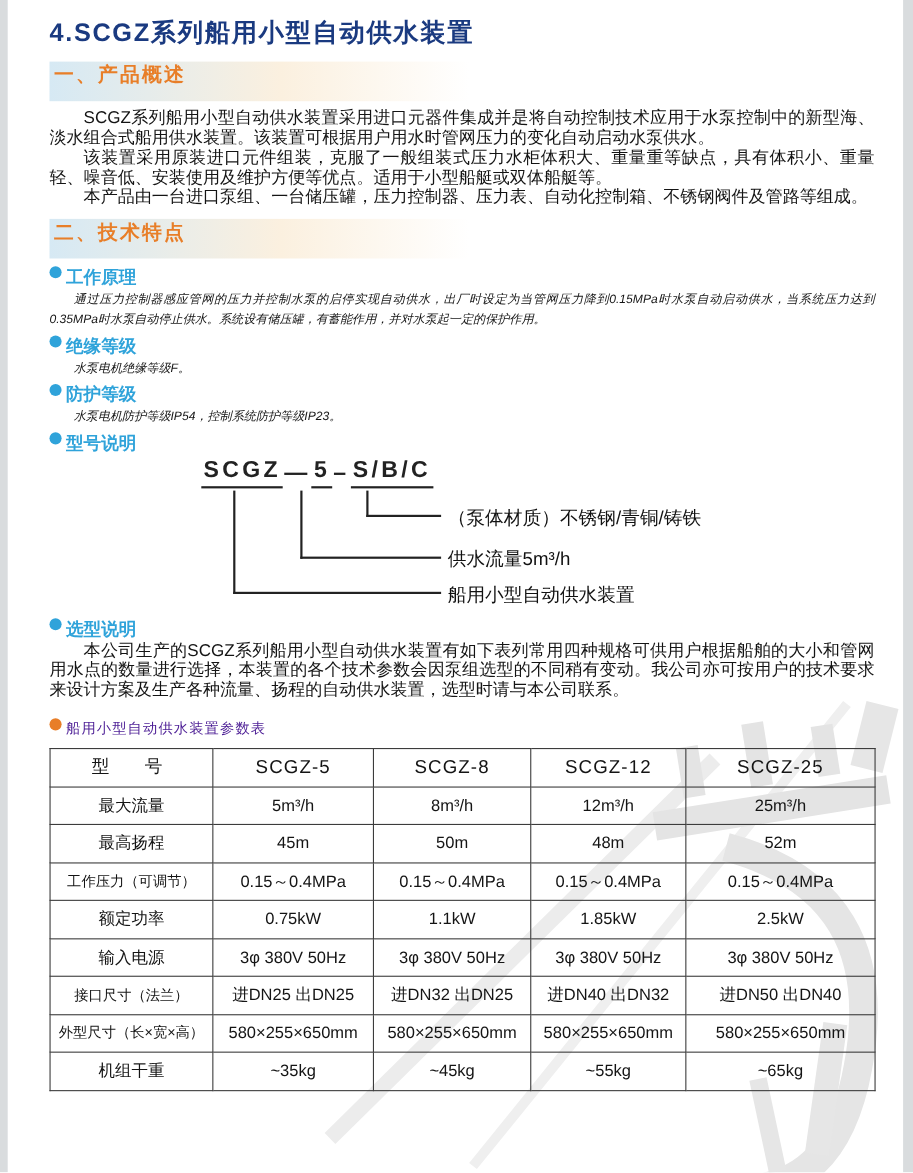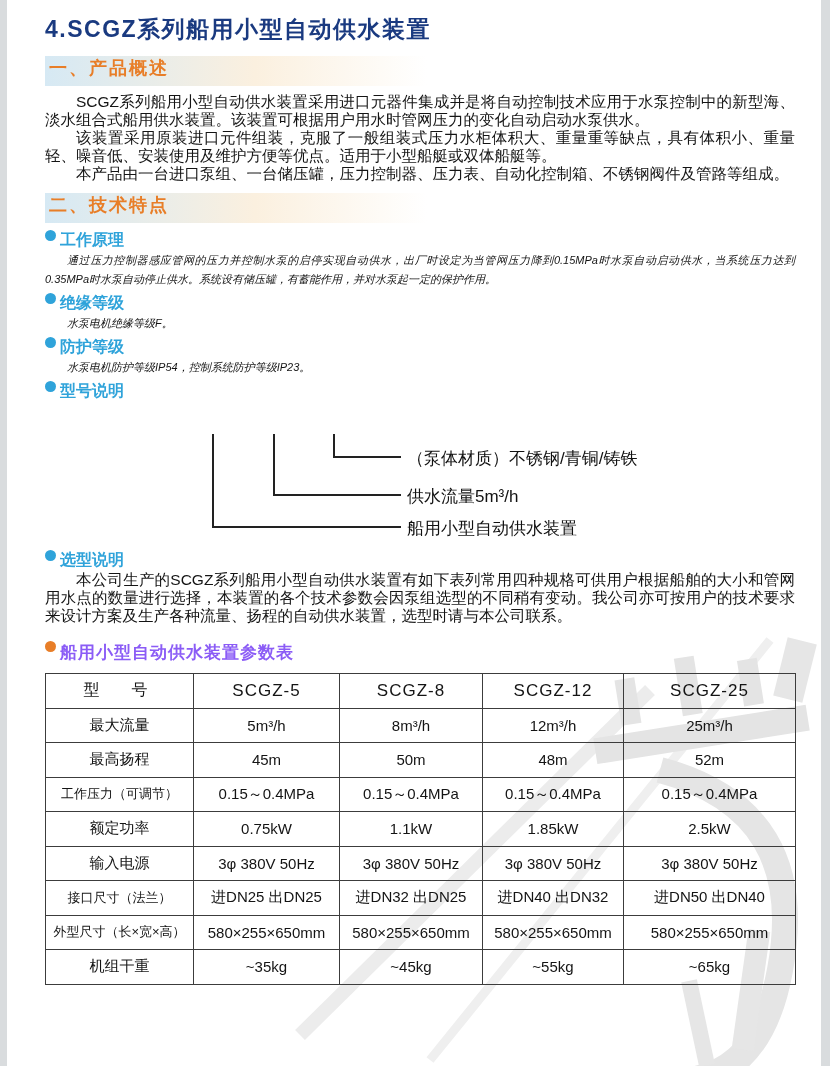--- a/index.html
+++ b/index.html
@@ -7,32 +7,32 @@
   body { font-family:"Liberation Sans", sans-serif; color:#141414; }
   .page { position:relative; width:830px; height:1066px; background:#ffffff; overflow:hidden; }
   .edge { position:absolute; top:0; height:100%; background:#d9dcde; z-index:2; }
   .edge.left { left:0; width:7px; }
   .edge.right { right:0; width:9px; }
   .watermark { position:absolute; left:0; top:0; z-index:0; }
   .content { position:absolute; left:45px; top:14px; width:750px; z-index:1; }
 
   h1.title { font-size:23px; font-weight:bold; color:#1a3a80; letter-spacing:1.5px; margin-bottom:11px; }
 
-  .section-bar { width:382px; height:30px; line-height:25px; padding-left:4px; margin:10px 0 7px 0;
+  .section-bar { width:382px; height:36px; line-height:25px; padding-left:4px; margin:10px 0 7px 0;
     background:linear-gradient(to right, #d6e9f4 0%, #fbf0df 55%, rgba(255,255,255,0) 100%); }
   .section-bar span { font-size:18px; font-weight:bold; color:#e87e28; letter-spacing:2px; }
 
   p.para { font-size:15.5px; line-height:18px; text-indent:2em; text-align:justify; }
 
   .bullet-line { display:flex; align-items:flex-start; margin-top:4px; }
   .dot { width:11px; height:11px; border-radius:50%; margin-right:4px; flex:0 0 auto; }
   .dot.blue { background:#2fa3da; }
   .dot.orange { background:#e87e28; }
   .bullet-line .blab { font-size:16px; font-weight:bold; color:#2fa3da; }
-  .bullet-line .olab { font-size:17px; font-weight:bold; color:#8b5cf6; letter-spacing:1px; }
+  .bullet-line .olab { font-size:13px; font-weight:normal; color:#4c1d95; letter-spacing:1px; }
 
   .feature-text { font-size:11px; line-height:19px; text-indent:2em; text-align:justify; margin-bottom:2px;font-style:italic; }
 
   .diagram { position:relative; height:142px; margin-top:2px; }
   .model-code { position:absolute; left:138px; top:0; font-size:21px; font-weight:bold; color:#222;
     display:flex; align-items:flex-end; letter-spacing:3px; }
   .model-code .seg { border-bottom:2px solid #222; padding:0 2px 2px 2px; }
   .model-code .sep { padding:0 1px 2px 1px; }
   .cline { position:absolute; background:#222; }
   .callout { position:absolute; left:362px; font-size:17px; color:#111; white-space:nowrap; }
@@ -101,20 +101,27 @@
       <span class="blab">防护等级</span>
     </div>
     <p class="feature-text">水泵电机防护等级IP54，控制系统防护等级IP23。</p>
 
     <div class="bullet-line">
       <span class="dot blue"></span>
       <span class="blab">型号说明</span>
     </div>
 
     <div class="diagram">
+      <div class="model-code">
+        <span class="seg">SCGZ</span>
+        <span class="sep">—</span>
+        <span class="seg">5</span>
+        <span class="sep">–</span>
+        <span class="seg">S/B/C</span>
+      </div>
 
       <div class="cline" style="left:288px;top:30px;width:2px;height:24px;"></div>
       <div class="cline" style="left:288px;top:52px;width:68px;height:2px;"></div>
       <div class="callout" style="top:43px;">（泵体材质）不锈钢/青铜/铸铁</div>
 
       <div class="cline" style="left:228px;top:30px;width:2px;height:62px;"></div>
       <div class="cline" style="left:228px;top:90px;width:128px;height:2px;"></div>
       <div class="callout" style="top:81px;">供水流量5m³/h</div>
 
       <div class="cline" style="left:167px;top:30px;width:2px;height:94px;"></div>

